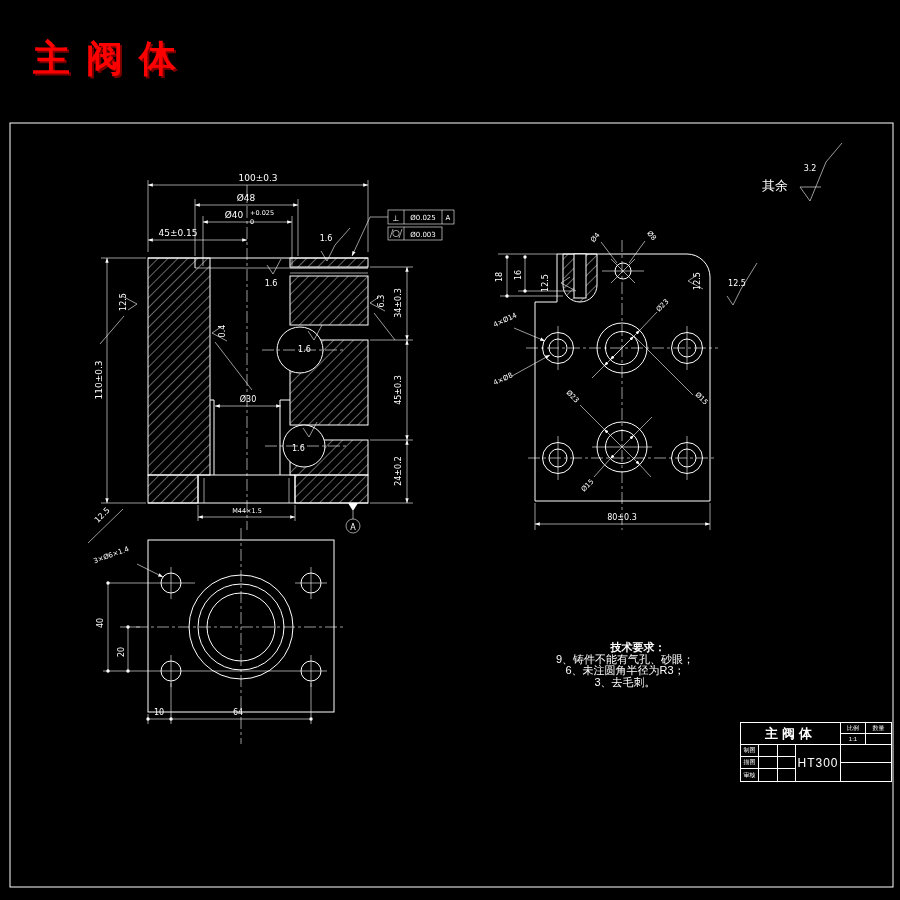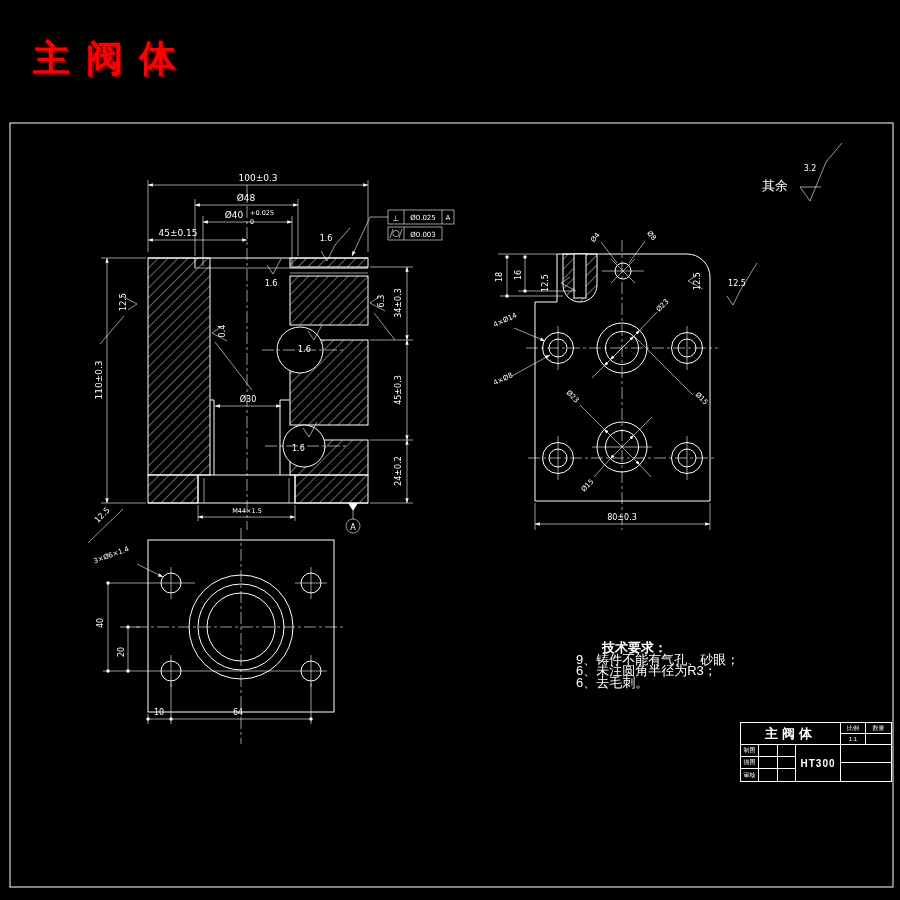--- a/index.html
+++ b/index.html
@@ -1,41 +1,41 @@
 <!DOCTYPE html>
 <html><head>
 <meta charset="utf-8">
 <style>
   html,body{margin:0;padding:0;background:#000;}
   .stage{position:relative;width:900px;height:900px;background:#000;overflow:hidden;
-         font-family:"Liberation Sans","DejaVu Sans",sans-serif;}
+         font-family:"Liberation Sans","DejaVu Sans",sans-serif;text-align:center;}
   .main-title{position:absolute;left:33px;top:34px;font-size:37px;font-weight:bold;
               color:#f00;letter-spacing:16px;font-family:"DejaVu Serif","Liberation Serif",serif;
               text-shadow:2px 2px 0 #7a0000;}
   svg.sheet{position:absolute;left:0;top:0;}
   svg .ln{stroke:#fff;stroke-width:1;fill:none;}
   svg .tn{stroke:#fff;stroke-width:0.6;fill:none;}
   svg .cl{stroke:#fff;stroke-width:0.6;fill:none;stroke-dasharray:12 3 3 3;}
   svg .hat{fill:url(#h);stroke:#fff;stroke-width:1;}
   svg .blk{fill:#000;stroke:#fff;stroke-width:1;}
   svg .dot{fill:#fff;stroke:none;}
   svg .fil{fill:#fff;stroke:none;}
   svg text{fill:#fff;stroke:none;font-size:9px;font-family:"DejaVu Sans","Liberation Sans",sans-serif;}
   svg text.s8{font-size:8px;} svg text.s7{font-size:7px;} svg text.s6{font-size:6.5px;}
   svg text.s13{font-size:13px;} svg text.mid{text-anchor:middle;}
-  .tech{position:absolute;left:556px;top:642px;color:#fff;font-size:13px;line-height:11.5px;margin-left:20px;}
+  .tech{position:absolute;left:556px;top:642px;color:#fff;font-size:11px;line-height:11.5px;}
   .tech .tech-title{margin-left:26px;font-weight:bold;}
   .tblock{position:absolute;left:740px;top:722px;width:150px;height:58px;border:1px solid #fff;
           color:#fff;box-sizing:content-box;}
   .tblock .cell{position:absolute;border-right:1px solid #fff;border-bottom:1px solid #fff;
           box-sizing:border-box;display:flex;align-items:center;justify-content:center;
           font-size:6px;overflow:hidden;white-space:nowrap;}
   .tblock .nb{border-right:none;} .tblock .nbb{border-bottom:none;}
   .tblock .big{font-size:13px;font-weight:bold;letter-spacing:4px;}
-  .tblock .mat{font-size:10px;letter-spacing:1px;font-weight:bold;}
+  .tblock .mat{font-size:12px;letter-spacing:1px;}
 </style>
 </head>
 <body>
 
 <div class="stage">
 
   <div class="main-title">主阀体</div>
 
   <svg class="sheet" width="900" height="900" viewBox="0 0 900 900">
     <defs>
@@ -314,21 +314,21 @@
       <polyline points="800,187 810,201 826,162" class="tn"></polyline>
       <line x1="826" y1="162" x2="842" y2="143" class="tn"></line>
       <line x1="800" y1="187" x2="821" y2="187" class="tn"></line>
     </g>
   </svg>
 
   <div class="tech">
     <div class="tech-title">技术要求：</div>
     <div>9、铸件不能有气孔、砂眼；</div>
     <div>6、未注圆角半径为R3；</div>
-    <div>6、去毛刺。</div>
+    <div>3、去毛刺。</div>
   </div>
 
   <div class="tblock">
     <div class="cell big" style="left:0;top:0;width:100px;height:22px;">主阀体</div>
     <div class="cell" style="left:100px;top:0;width:25px;height:11px;">比例</div>
     <div class="cell nb" style="left:125px;top:0;width:25px;height:11px;">数量</div>
     <div class="cell" style="left:100px;top:11;width:25px;height:11px;top:11px;">1:1</div>
     <div class="cell nb" style="left:125px;top:11px;width:25px;height:11px;"></div>
     <div class="cell" style="left:0;top:22px;width:18px;height:12px;">制图</div>
     <div class="cell" style="left:0;top:34px;width:18px;height:12px;">描图</div>

